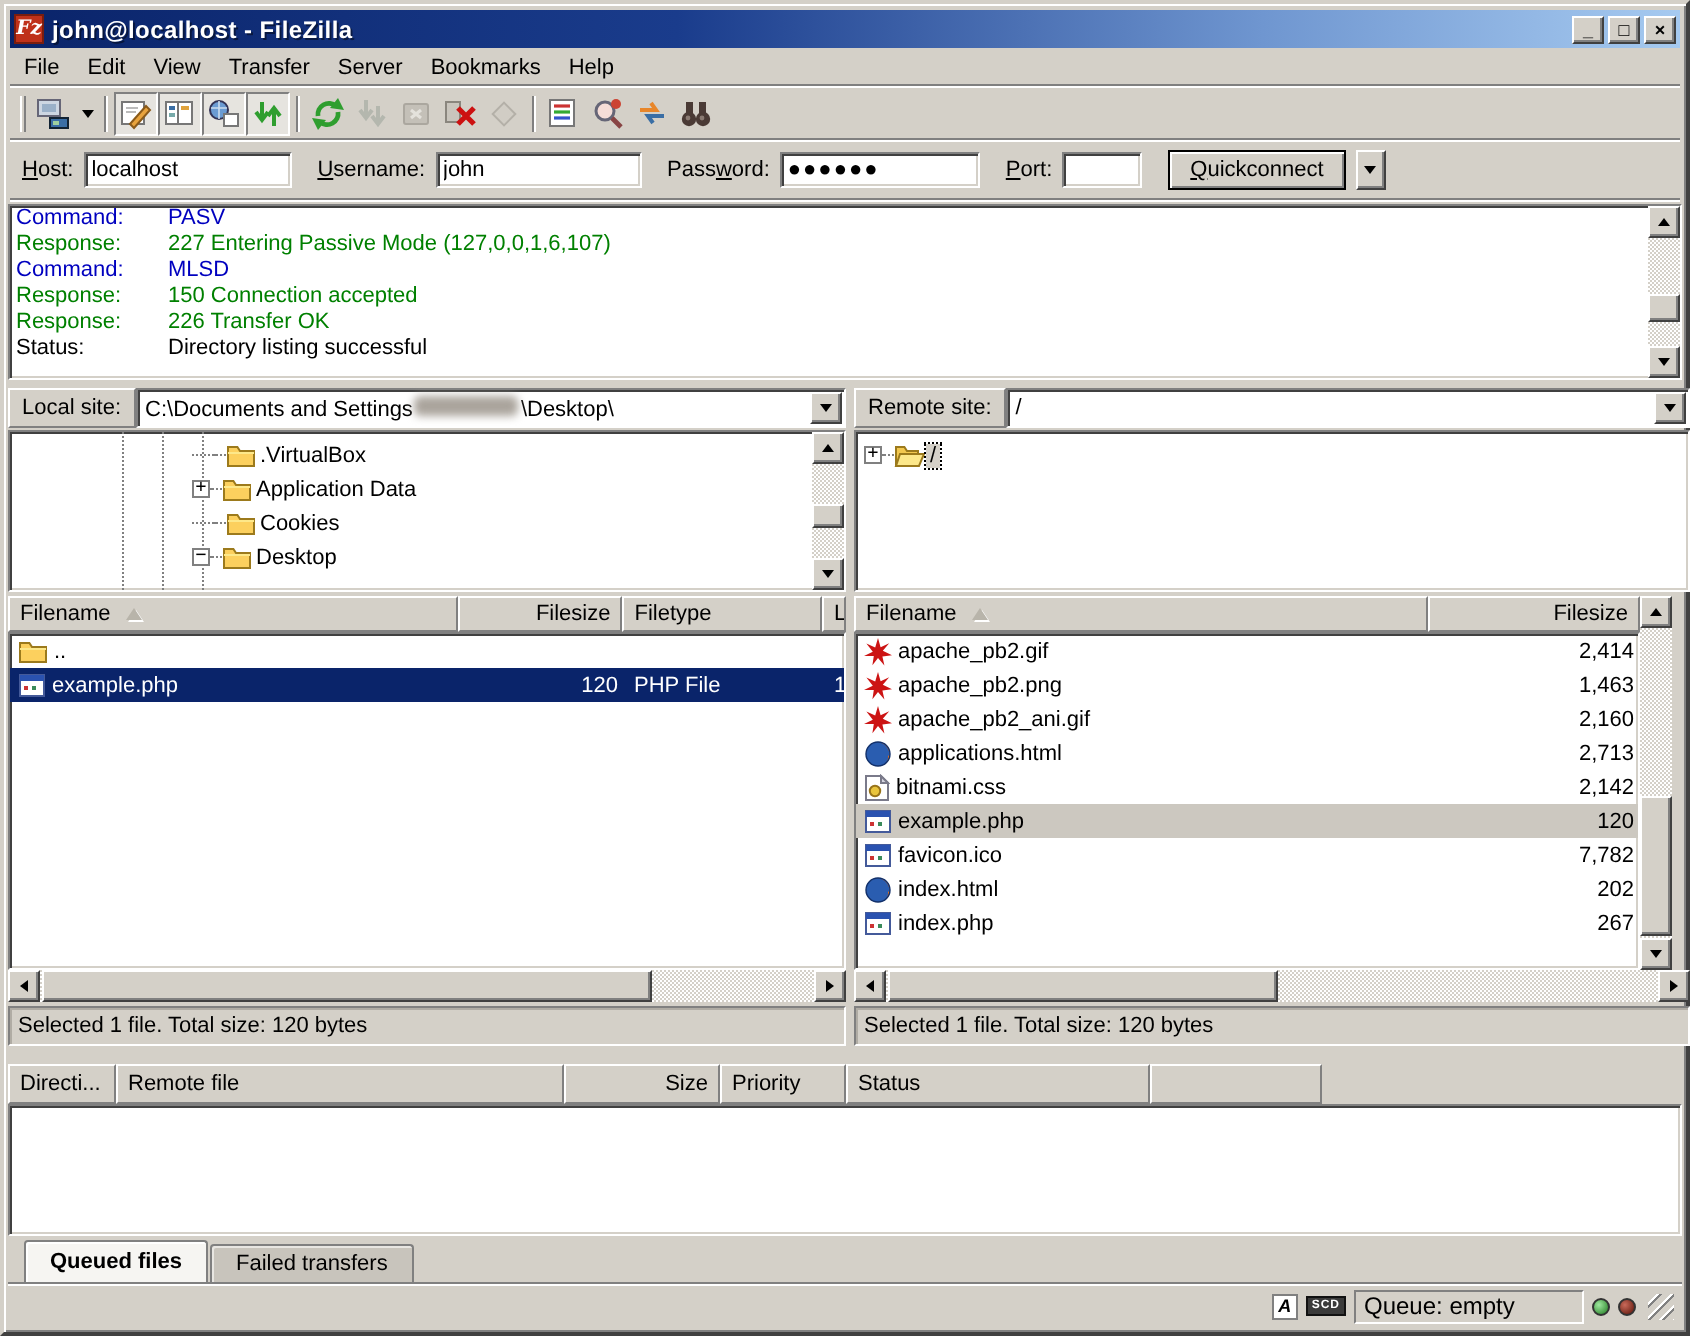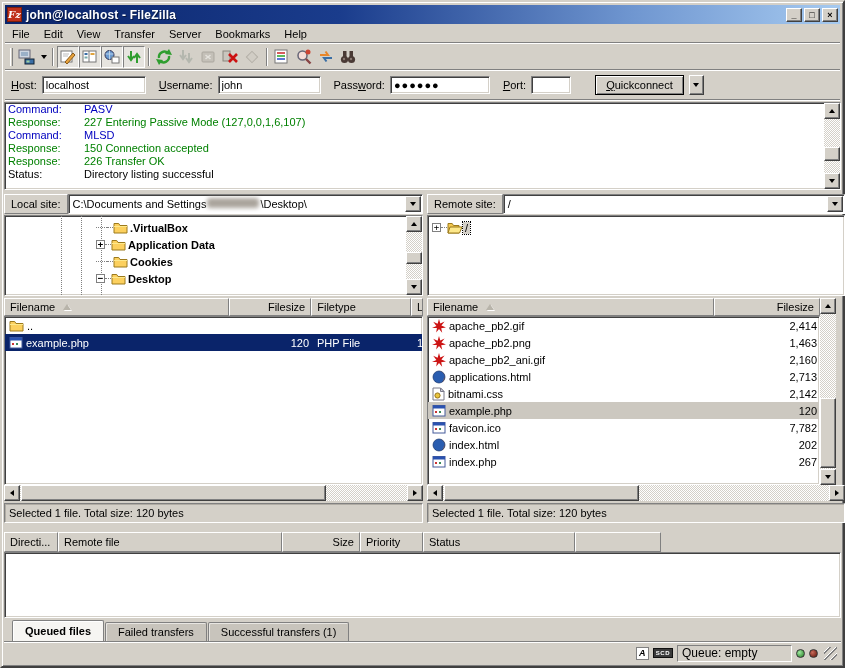--- a/index.html
+++ b/index.html
@@ -279,21 +279,21 @@
 
   <div class="quickbar">
     <span><u>H</u>ost:</span>
     <input class="field" style="width: 104px;" value="localhost">
     <span style="margin-left:8px"><u>U</u>sername:</span>
     <input class="field" style="width: 103px;" value="john">
     <span style="margin-left:8px">Pass<u>w</u>ord:</span>
     <input class="field" style="width: 100px; letter-spacing: 1px;" value="●●●●●●">
     <span style="margin-left:8px"><u>P</u>ort:</span>
     <input class="field" style="width: 40px;" value="">
-    <button class="qc-btn" style="margin-left:19px"><u>Q</u>uickconnect</button>
+    <button class="qc-btn" style="margin-left:8px"><u>Q</u>uickconnect</button>
     <div class="qc-drop">
         <div class="arrow-down"></div>
       </div>
   </div>
 
   <div class="log sunken" id="log">
       <div class="log-line c-command">
         <span class="log-prefix">Command:</span>
         <span>PASV</span>
       </div>
@@ -342,21 +342,21 @@
   <div class="site-row" style="left:425px; width:418px;">
     <div class="site-label">Remote site:</div>
     <div class="combo">
       <span>/</span>
       <div class="combo-btn">
           <div class="arrow-down"></div>
         </div>
     </div>
   </div>
 
-  <div class="tree sunken" style="left:2px; width:419px;font-weight:bold;" id="local-tree">
+  <div class="tree sunken" style="left:2px; width:419px;" id="local-tree">
     <div class="guide" style="left:56px"></div>
     <div class="guide" style="left:76px"></div>
     <div class="guide" style="left:96px"></div>
   <div style="height: 3px;"></div>
       <div class="tree-row">
         <span style="width: 91px; flex: 0 0 auto;"></span>
         <span class="hconn" style="width: 11px;"></span>
         <span class="hconn" style="width: 6px;"></span>
         <span style="display: flex;">
           <svg class="ficon" width="15" height="13">
@@ -660,21 +660,20 @@
       </div>
       <div class="hcell" style="width: 86px;">
         <span></span>
       </div>
     </div>
   <div class="qbody sunken"></div>
 
   <div class="tabs" id="tabs">
       <div class="tab active">Queued files</div>
       <div class="tab">Failed transfers</div>
-      <div class="tab">Successful transfers (1)</div>
     </div>
 
   <div class="statusbar">
     <div class="a-icon">A</div>
     <div class="scd-badge">SCD</div>
     <div class="queue-field">Queue: empty</div>
     <div class="led led-green"></div>
     <div class="led led-red"></div>
     <div class="grip"></div>
   </div>

